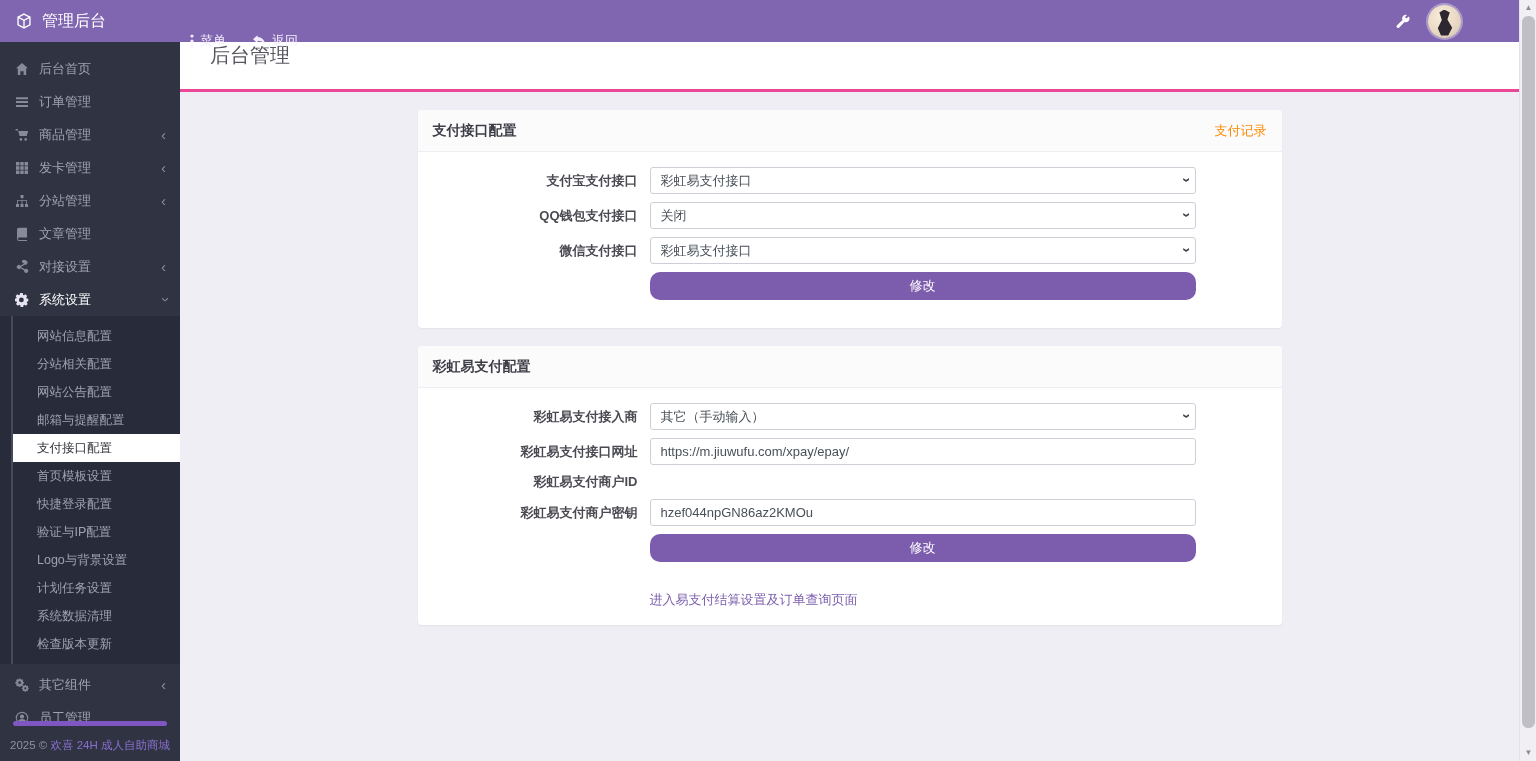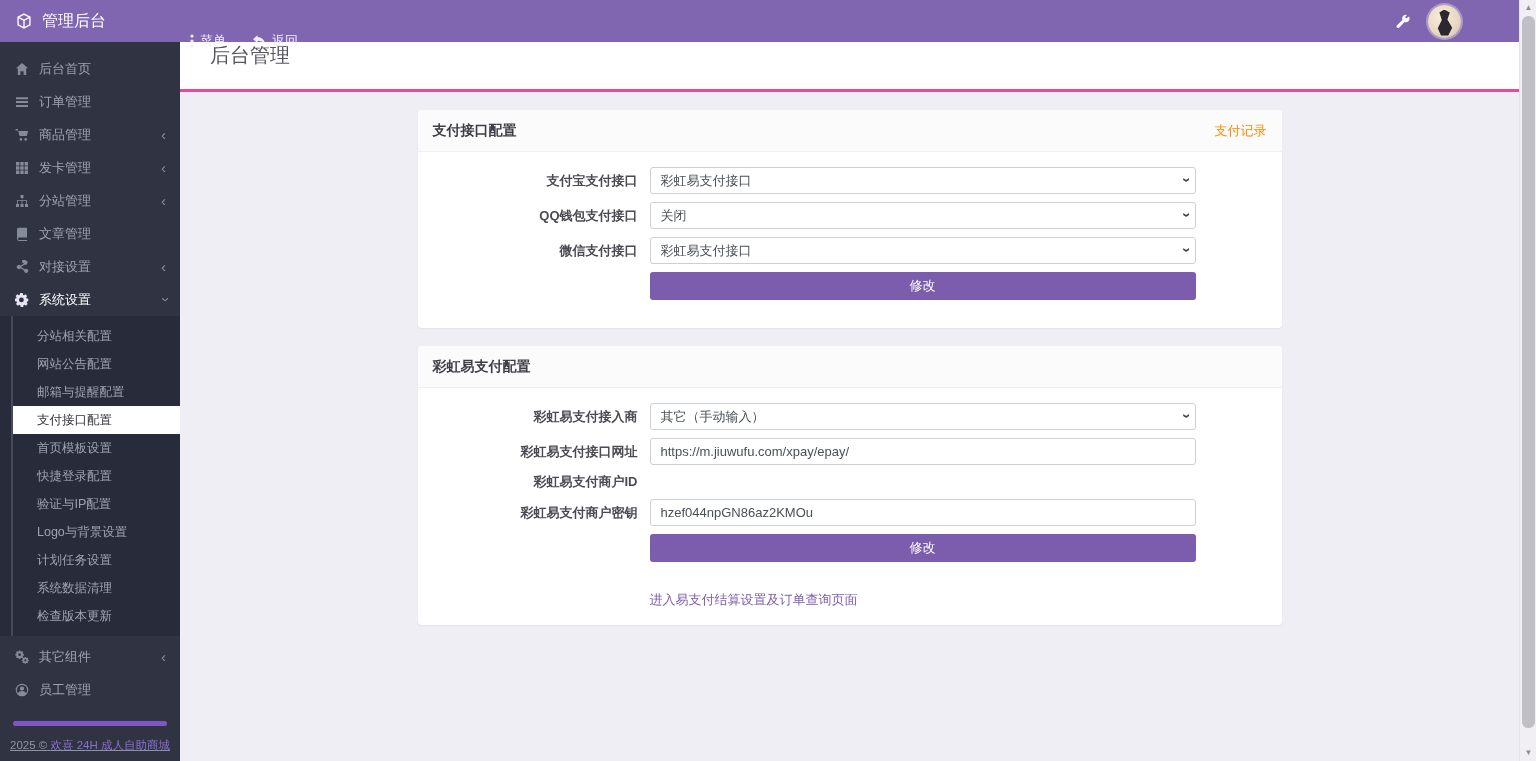--- a/index.html
+++ b/index.html
@@ -42,21 +42,21 @@
   .side-item .arrow { margin-left:auto; font-size:15px; line-height:1; color:#8b8f9c; }
   .arrow.down { display:inline-block; transform:rotate(-90deg); }
   .submenu { position:relative; background:#282b39; padding:6px 0; }
   .submenu::before { content:""; position:absolute; left:11px; top:0; bottom:0;
     width:2px; background:#454a5c; }
   .sub-item { height:28px; line-height:28px; margin-left:13px; padding-left:24px;
     font-size:12.5px; color:#9ea3b0; cursor:pointer; }
   .sub-item.active { background:#fff; color:#33343c; }
   .side-footer { position:absolute; left:0; right:0; bottom:8px; text-align:center; }
   .side-footer .bar { height:5px; border-radius:3px; background:#7e57c2; margin:0 13px 12px; }
-  .side-footer .copy { font-size:11.5px; color:#8f93a0;text-decoration:underline; }
+  .side-footer .copy { font-size:11.5px; color:#8f93a0; }
   .side-footer .copy .site { color:#8a6fd0; }
 
   
   .main { position:absolute; left:180px; top:42px; right:17px; bottom:0; overflow:hidden; }
   .page-head { height:50px; background:#fff; border-bottom:3px solid #ec4899;
     display:flex; align-items:flex-start; padding-left:30px; }
   .page-title { font-size:20px; color:#565660; }
   .content { padding-top:18px; }
 
   .card { width:864px; margin:0 auto 18px; background:#fff; border-radius:4px;
@@ -76,21 +76,21 @@
   .ctrl { width:546px; position:relative; }
   .ctrl select, .ctrl input { width:546px; height:27px; border:1px solid #ccd0d6;
     border-radius:3px; background:#fff; padding:0 24px 0 10px; font-size:13px;
     color:#495057; outline:none; appearance:none; -webkit-appearance:none;
     font-family:"Liberation Sans","DejaVu Sans",sans-serif; }
   .ctrl input { padding-right:10px; }
   .sel-arrow { position:absolute; right:9px; top:4px; font-size:15px; font-weight:bold;
     color:#3e4148; transform:rotate(-90deg); pointer-events:none; line-height:1.2; }
   .btn-row { margin:0 0 0 232px; }
   .btn-primary { width:546px; height:28px; background:#7c5cad; color:#fff;
-    border:none; border-radius:3px; font-size:13px; cursor:pointer;
+    border:none; border-radius:10px; font-size:13px; cursor:pointer;
     font-family:Liberation Serif, serif; }
   .foot-link-row { margin:28px 0 0 232px; }
   .foot-link { font-size:13px; color:#7c5fad; text-decoration:none; cursor:pointer; }
 
   svg { display:block; }
 </style>
 </head>
 <body>
 
 <div class="topbar">
@@ -214,20 +214,21 @@
     <span class="ico">
       <svg width="14" height="14" viewBox="0 0 14 14" fill="currentColor">
           <path d="M13.3 8.3V5.7l-1.7-.3a5 5 0 0 0-.4-1l1-1.4-1.8-1.8-1.4 1a5 5 0 0 0-1-.4L7.7.1H5.1l-.3 1.7a5 5 0 0 0-1 .4l-1.4-1L.6 3l1 1.4a5 5 0 0 0-.4 1L-.5 5.7 0 5.7v2.6l1.6.3c.1.4.3.7.4 1l-1 1.4 1.9 1.8 1.4-1c.3.2.6.3 1 .4l.3 1.7h2.6l.3-1.7c.4-.1.7-.2 1-.4l1.4 1 1.8-1.8-1-1.4c.2-.3.3-.6.4-1zM6.4 9.3a2.4 2.4 0 1 1 0-4.8 2.4 2.4 0 0 1 0 4.8z"></path>
         </svg>
       </span>
     <span>系统设置</span>
     <span class="arrow down">‹</span>
   </div>
 
   <div class="submenu">
+    <div class="sub-item">网站信息配置</div>
     <div class="sub-item">分站相关配置</div>
     <div class="sub-item">网站公告配置</div>
     <div class="sub-item">邮箱与提醒配置</div>
     <div class="sub-item active">支付接口配置</div>
     <div class="sub-item">首页模板设置</div>
     <div class="sub-item">快捷登录配置</div>
     <div class="sub-item">验证与IP配置</div>
     <div class="sub-item">Logo与背景设置</div>
     <div class="sub-item">计划任务设置</div>
     <div class="sub-item">系统数据清理</div>

